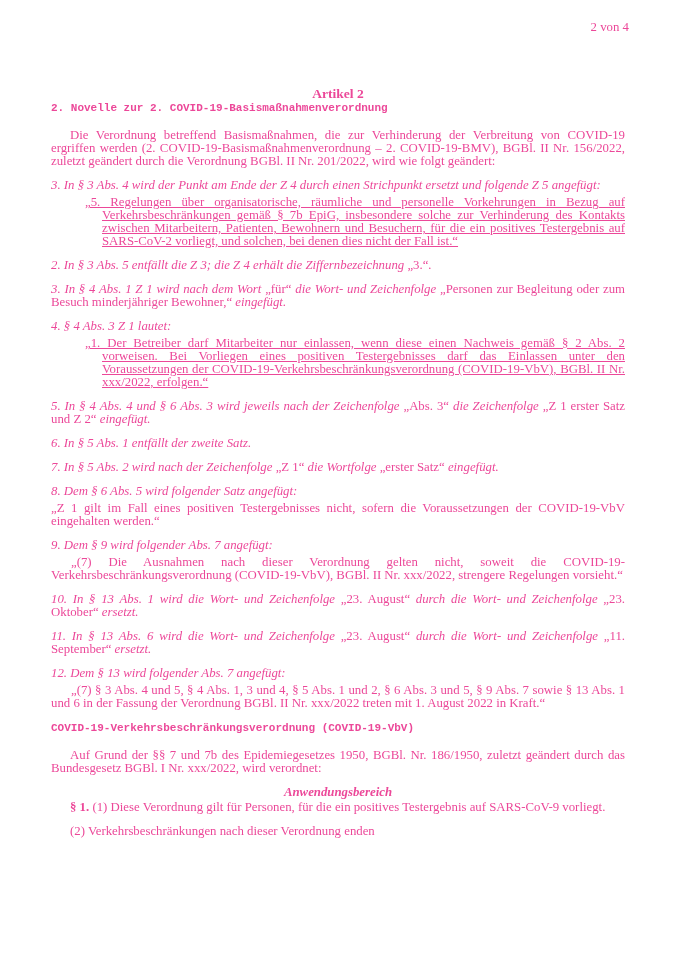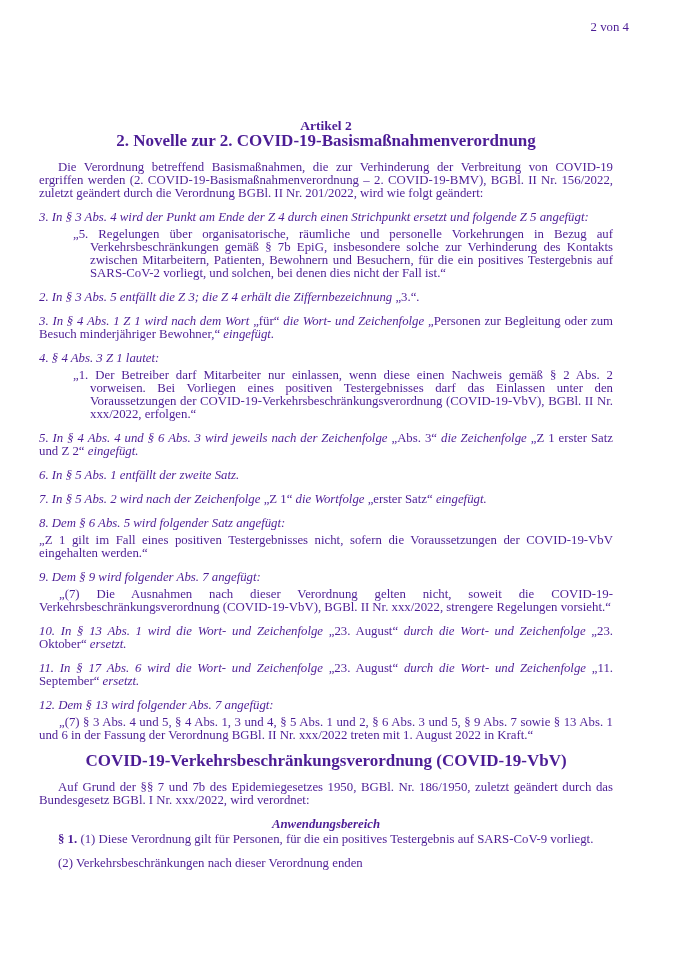--- a/index.html
+++ b/index.html
@@ -1,52 +1,52 @@
 <!DOCTYPE html>
 <html><head>
 <meta charset="utf-8">
 <style>
   html, body { margin: 0; padding: 0; background: #ffffff; }
   .page {
     position: relative;
     width: 700px;
     height: 957px;
     background: #ffffff;
-    color: #4c1d95;
+    color: #ec4899;
     font-family: "Liberation Serif", "DejaVu Serif", serif;
     font-size: 12.8px;
     line-height: 13px;
     overflow: hidden;
   }
   .page-number {
     position: absolute;
     top: 21px;
     right: 71px;
     font-size: 12.8px;
   }
   .content {
     position: absolute;
-    left: 39px;
+    left: 51px;
     top: 86px;
     width: 574px;
-    margin-top: 32px;
   }
   .h-article {
     font-size: 13.5px;
     font-weight: bold;
     text-align: center;
     line-height: 15px;
   }
   .mt-lg { margin-top: 11px; }
   .h-title {
-    font-size: 17px;
+    font-size: 11px;
     font-weight: bold;
-    text-align: center;
+    text-align: left;
     line-height: 15px;
     margin-bottom: 13px;
+    font-family: Liberation Mono, monospace;
   }
   .h-section {
     font-weight: bold;
     text-align: center;
     margin-bottom: 2px;
     font-style: italic;
   }
   .para {
     text-align: justify;
     text-indent: 19px;
@@ -57,20 +57,21 @@
     margin: 0 0 11px 0;
   }
   .tight { margin-bottom: 4px; }
   .quote {
     text-align: justify;
     margin: 0 0 11px 0;
   }
   .quote-hang {
     padding-left: 51px;
     text-indent: -17px;
+    text-decoration: underline;
   }
   .quote-flat { text-indent: 0; }
   .quote-indent { text-indent: 20px; }
   span.r { font-style: normal; }
   span.i { font-style: italic; }
   span.b { font-weight: bold; }
 </style>
 </head>
 <body>
 
@@ -87,21 +88,21 @@
       <div class="item tight"><span class="i">4. § 4 Abs. 3 Z 1 lautet:</span></div>
       <div class="quote quote-hang"><span class="r">„1. Der Betreiber darf Mitarbeiter nur einlassen, wenn diese einen Nachweis gemäß § 2 Abs. 2 vorweisen. Bei Vorliegen eines positiven Testergebnisses darf das Einlassen unter den Voraussetzungen der COVID-19-Verkehrsbeschränkungsverordnung (COVID-19-VbV), BGBl. II Nr. xxx/2022, erfolgen.“</span></div>
       <div class="item"><span class="i">5. In § 4 Abs. 4 und § 6 Abs. 3 wird jeweils nach der Zeichenfolge </span><span class="r">„Abs. 3“</span><span class="i"> die Zeichenfolge </span><span class="r">„Z 1 erster Satz und Z 2“</span><span class="i"> eingefügt.</span></div>
       <div class="item"><span class="i">6. In § 5 Abs. 1 entfällt der zweite Satz.</span></div>
       <div class="item"><span class="i">7. In § 5 Abs. 2 wird nach der Zeichenfolge </span><span class="r">„Z 1“</span><span class="i"> die Wortfolge </span><span class="r">„erster Satz“</span><span class="i"> eingefügt.</span></div>
       <div class="item tight"><span class="i">8. Dem § 6 Abs. 5 wird folgender Satz angefügt:</span></div>
       <div class="quote quote-flat"><span class="r">„Z 1 gilt im Fall eines positiven Testergebnisses nicht, sofern die Voraussetzungen der COVID-19-VbV eingehalten werden.“</span></div>
       <div class="item tight"><span class="i">9. Dem § 9 wird folgender Abs. 7 angefügt:</span></div>
       <div class="quote quote-indent"><span class="r">„(7) Die Ausnahmen nach dieser Verordnung gelten nicht, soweit die COVID-19-Verkehrsbeschränkungsverordnung (COVID-19-VbV), BGBl. II Nr. xxx/2022, strengere Regelungen vorsieht.“</span></div>
       <div class="item"><span class="i">10. In § 13 Abs. 1 wird die Wort- und Zeichenfolge </span><span class="r">„23. August“</span><span class="i"> durch die Wort- und Zeichenfolge </span><span class="r">„23. Oktober“</span><span class="i"> ersetzt.</span></div>
-      <div class="item"><span class="i">11. In § 17 Abs. 6 wird die Wort- und Zeichenfolge </span><span class="r">„23. August“</span><span class="i"> durch die Wort- und Zeichenfolge </span><span class="r">„11. September“</span><span class="i"> ersetzt.</span></div>
+      <div class="item"><span class="i">11. In § 13 Abs. 6 wird die Wort- und Zeichenfolge </span><span class="r">„23. August“</span><span class="i"> durch die Wort- und Zeichenfolge </span><span class="r">„11. September“</span><span class="i"> ersetzt.</span></div>
       <div class="item tight"><span class="i">12. Dem § 13 wird folgender Abs. 7 angefügt:</span></div>
       <div class="quote quote-indent"><span class="r">„(7) § 3 Abs. 4 und 5, § 4 Abs. 1, 3 und 4, § 5 Abs. 1 und 2, § 6 Abs. 3 und 5, § 9 Abs. 7 sowie § 13 Abs. 1 und 6 in der Fassung der Verordnung BGBl. II Nr. xxx/2022 treten mit 1. August 2022 in Kraft.“</span></div>
       <div class="h-title"><span class="b">COVID-19-Verkehrsbeschränkungsverordnung (COVID-19-VbV)</span></div>
       <div class="para"><span class="r">Auf Grund der §§ 7 und 7b des Epidemiegesetzes 1950, BGBl. Nr. 186/1950, zuletzt geändert durch das Bundesgesetz BGBl. I Nr. xxx/2022, wird verordnet:</span></div>
       <div class="h-section"><span class="b">Anwendungsbereich</span></div>
       <div class="para"><span class="b">§ 1.</span><span class="r"> (1) Diese Verordnung gilt für Personen, für die ein positives Testergebnis auf SARS-CoV-9 vorliegt.</span></div>
       <div class="para"><span class="r">(2) Verkehrsbeschränkungen nach dieser Verordnung enden</span></div>
     </div>
 </div>
 

